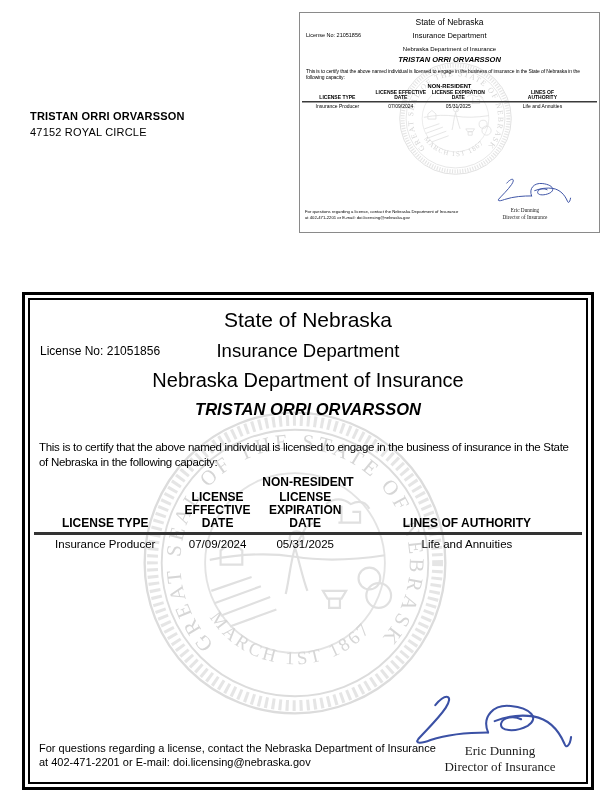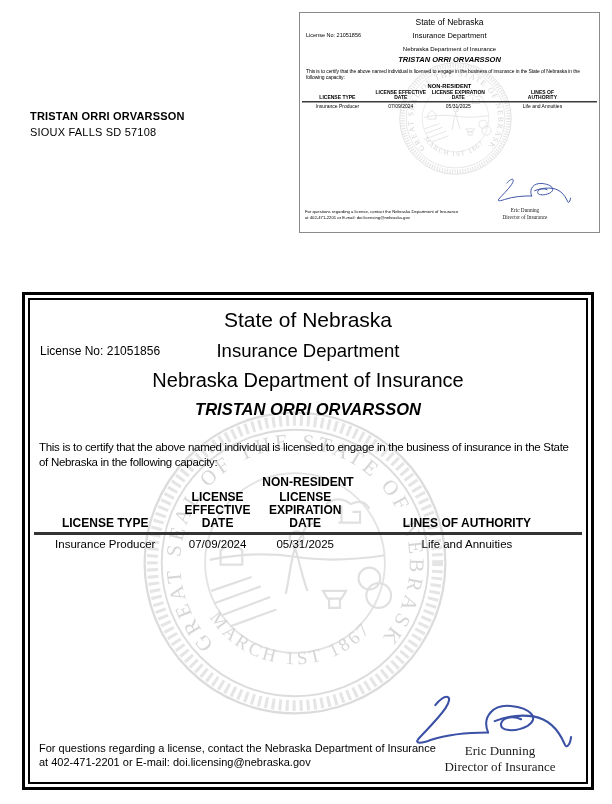--- a/index.html
+++ b/index.html
@@ -59,21 +59,21 @@
 
   .seal-svg text{font-family:"Liberation Serif", serif;}
 </style>
 </head>
 <body>
 
 <div class="page">
 
   <div class="address">
     <div class="addr-name">TRISTAN ORRI ORVARSSON</div>
-    <div>SIOUX FALLS SD 57108</div>
+    <div>47152 ROYAL CIRCLE</div>
   </div>
 
   <div class="cert-small">
     <div class="cert-small-scale">
 
       <svg class="cs-seal seal-svg" width="230" height="230" viewBox="0 0 200 200">
         <g fill="none" stroke="#dcdcdc">
           <circle cx="100" cy="100" r="97" stroke-width="1.5"></circle>
           <circle cx="100" cy="100" r="92" stroke-width="7" stroke-dasharray="2 2.5" opacity="0.75"></circle>
           <circle cx="100" cy="100" r="86" stroke-width="1.2"></circle>

